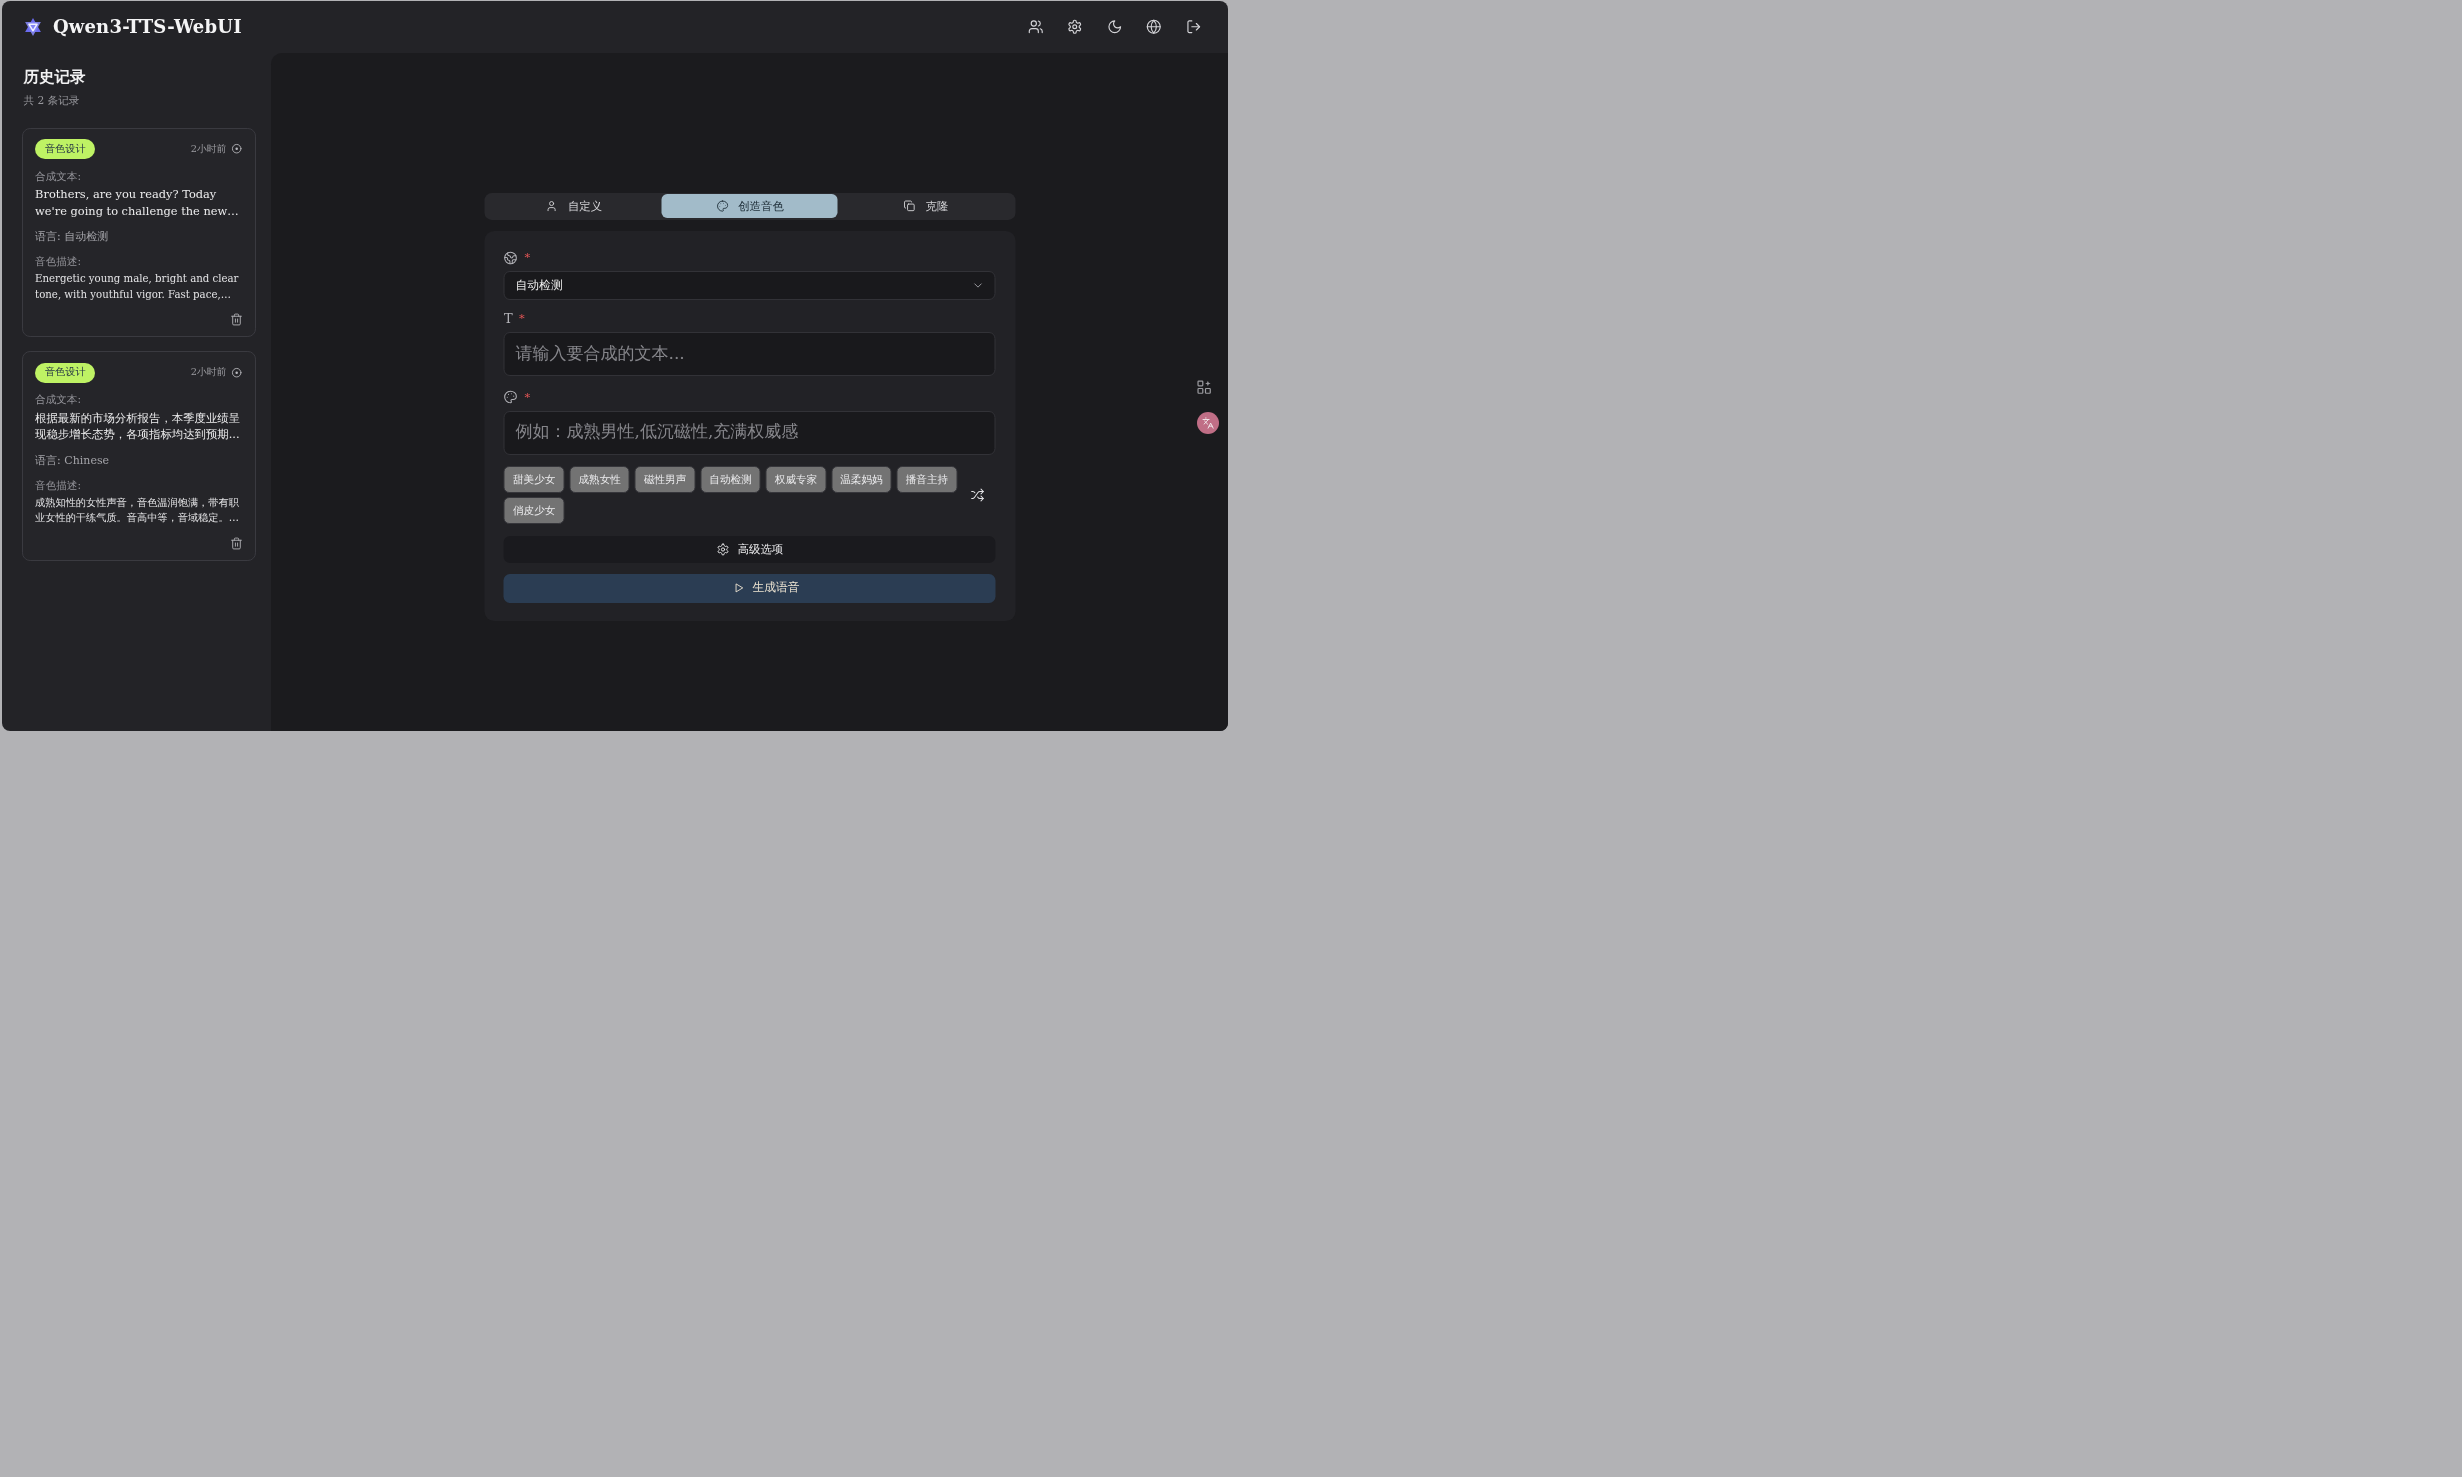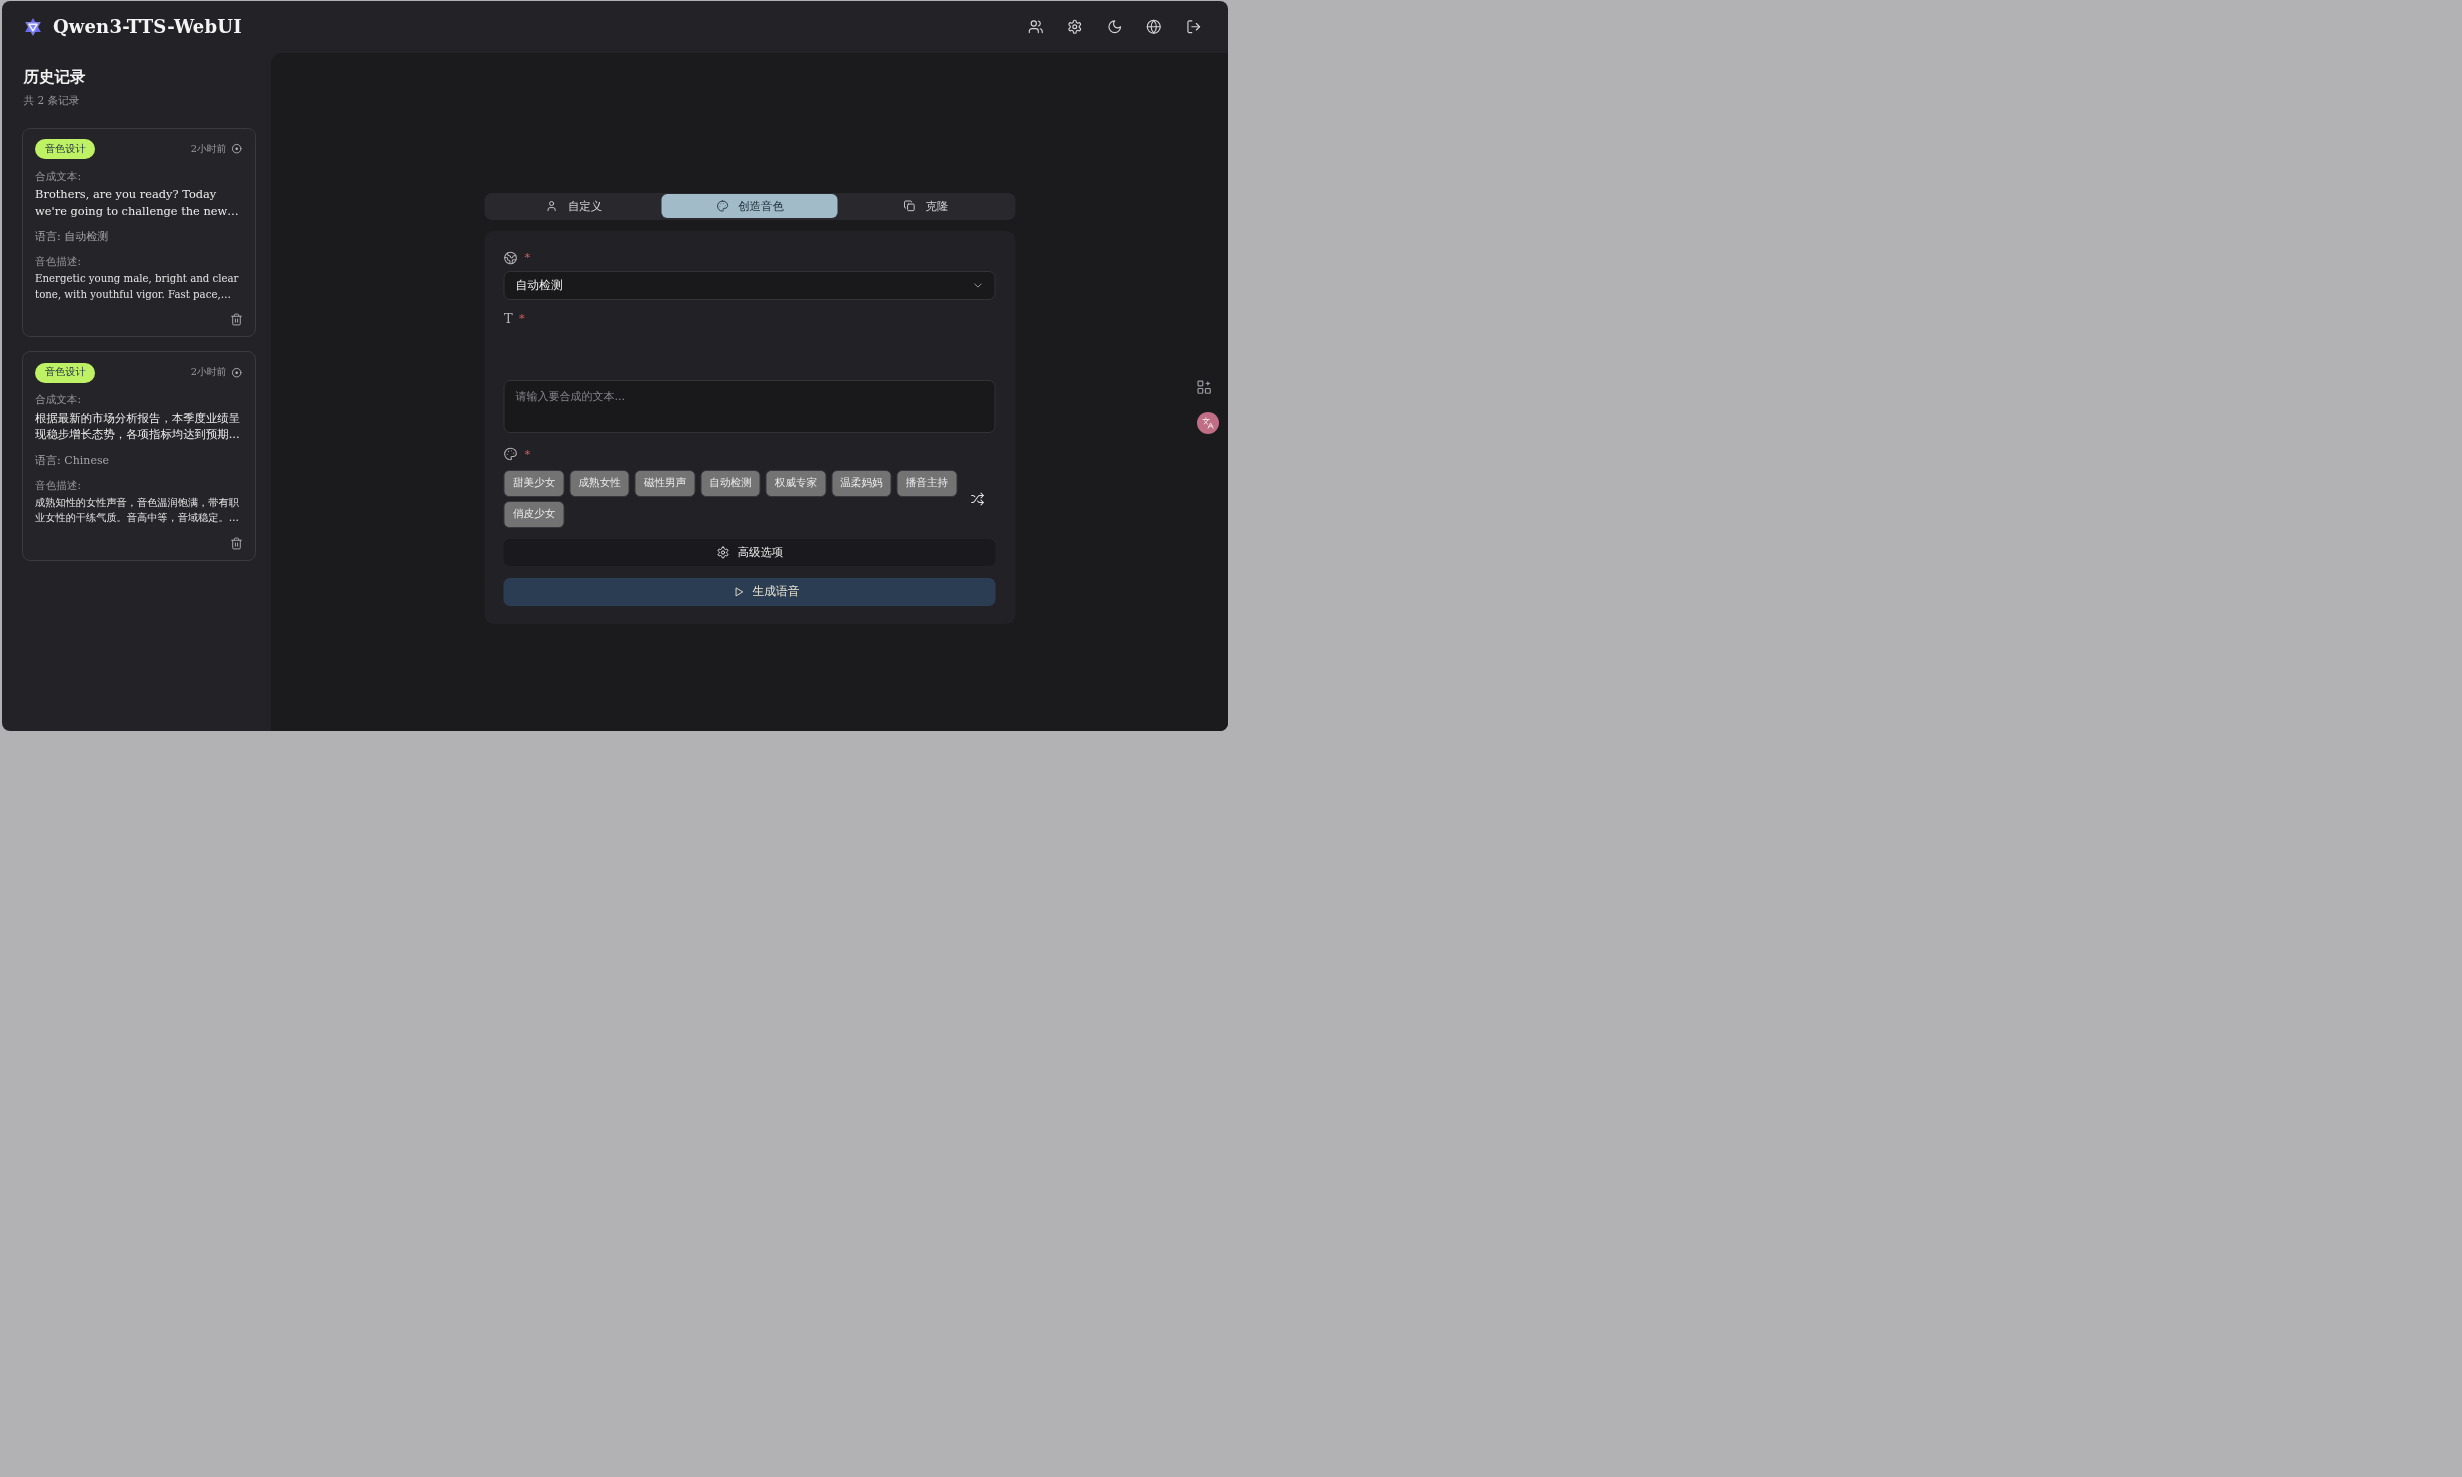--- a/index.html
+++ b/index.html
@@ -65,22 +65,22 @@
   .label-row { display:flex; align-items:center; gap:6.5px; height:14.7px; margin-bottom:6.5px; color:#b9b9bd; }
   .label-row svg { width:14px; height:14px; color:#b3b3b8; }
   .t-glyph { font-size:13px; color:#b3b3b8; line-height:1; }
   .req { color:#e25555; font-size:11.4px; line-height:1; }
   .group { margin-top:10.6px; }
   .group:first-child { margin-top:0; }
   .select { height:29px; background:#19191c; border:0.8px solid #323237; border-radius:6.5px;
             display:flex; align-items:center; justify-content:space-between; padding:0 10.6px;
             font-size:11.8px; color:#f0f0f0; cursor:pointer; }
   .select svg { width:13px; height:13px; color:#9a9a9f; }
-  textarea.input { width:100%; height:53px; background:#19191c; border:0.8px solid #323237; border-radius:6.5px;
-            padding:7.3px 10.6px; font-size:11px; color:#f0f0f0; resize:none; font-family:inherit; line-height:1.5;margin-top:48px; }
+  textarea.input { width:100%; height:44px; background:#19191c; border:0.8px solid #323237; border-radius:6.5px;
+            padding:7.3px 10.6px; font-size:17px; color:#f0f0f0; resize:none; font-family:inherit; line-height:1.5; }
   textarea.input::placeholder { color:#86868b; }
   .chips-row { display:flex; align-items:center; margin-top:8.1px; }
   .chips { flex:1; max-width:461px; display:flex; flex-wrap:wrap; gap:4.1px 4.9px; }
   .chip { height:27px; padding:0 8.1px; display:flex; align-items:center; font-size:10.6px; color:#ececee;
           background:#737373; border:0.8px solid #36363b; border-radius:5.7px; cursor:pointer; font-family:inherit; }
   .shuffle-btn { margin-left:auto; margin-right:11.4px; background:none; border:none; color:#e2e2e5; cursor:pointer; }
   .shuffle-btn svg { width:14px; height:14px; }
   .wide-btn { width:100%; height:27px; margin-top:11.4px; border:none; border-radius:6.5px; cursor:pointer;
               display:flex; align-items:center; justify-content:center; gap:8.1px; font-family:inherit; }
   .advanced-btn { background:#1a1a1e; color:#ececee; font-size:11.4px; }
@@ -275,20 +275,21 @@
         <div class="label-row">
           <svg class="ic" viewBox="0 0 24 24">
             <path d="M12 2C6.5 2 2 6.5 2 12s4.5 10 10 10c.9 0 1.6-.7 1.6-1.7 0-.4-.2-.8-.4-1.1-.3-.3-.4-.7-.4-1.1 0-.9.7-1.7 1.7-1.7h2c3 0 5.5-2.5 5.5-5.6C22 6 17.5 2 12 2z"></path>
             <circle cx="13.5" cy="6.5" r=".9" fill="currentColor" stroke="none"></circle>
             <circle cx="17.5" cy="10.5" r=".9" fill="currentColor" stroke="none"></circle>
             <circle cx="8.5" cy="7.5" r=".9" fill="currentColor" stroke="none"></circle>
             <circle cx="6.5" cy="12.5" r=".9" fill="currentColor" stroke="none"></circle>
           </svg>
           <span class="req">*</span>
         </div>
+        <textarea class="input" placeholder="例如：成熟男性,低沉磁性,充满权威感" style=""></textarea>
       </div>
 
       <div class="chips-row">
         <div class="chips">
           <button class="chip">甜美少女</button>
           <button class="chip">成熟女性</button>
           <button class="chip">磁性男声</button>
           <button class="chip">自动检测</button>
           <button class="chip">权威专家</button>
           <button class="chip">温柔妈妈</button>

